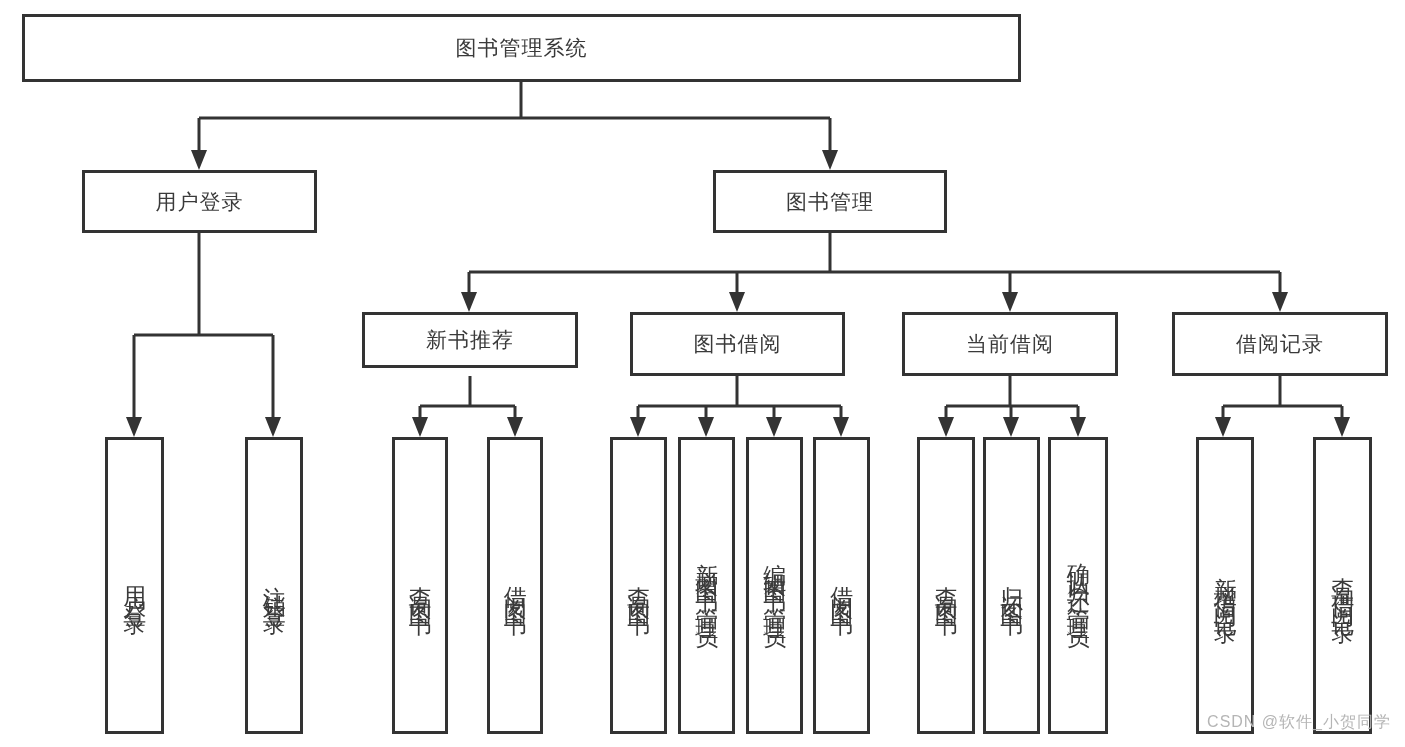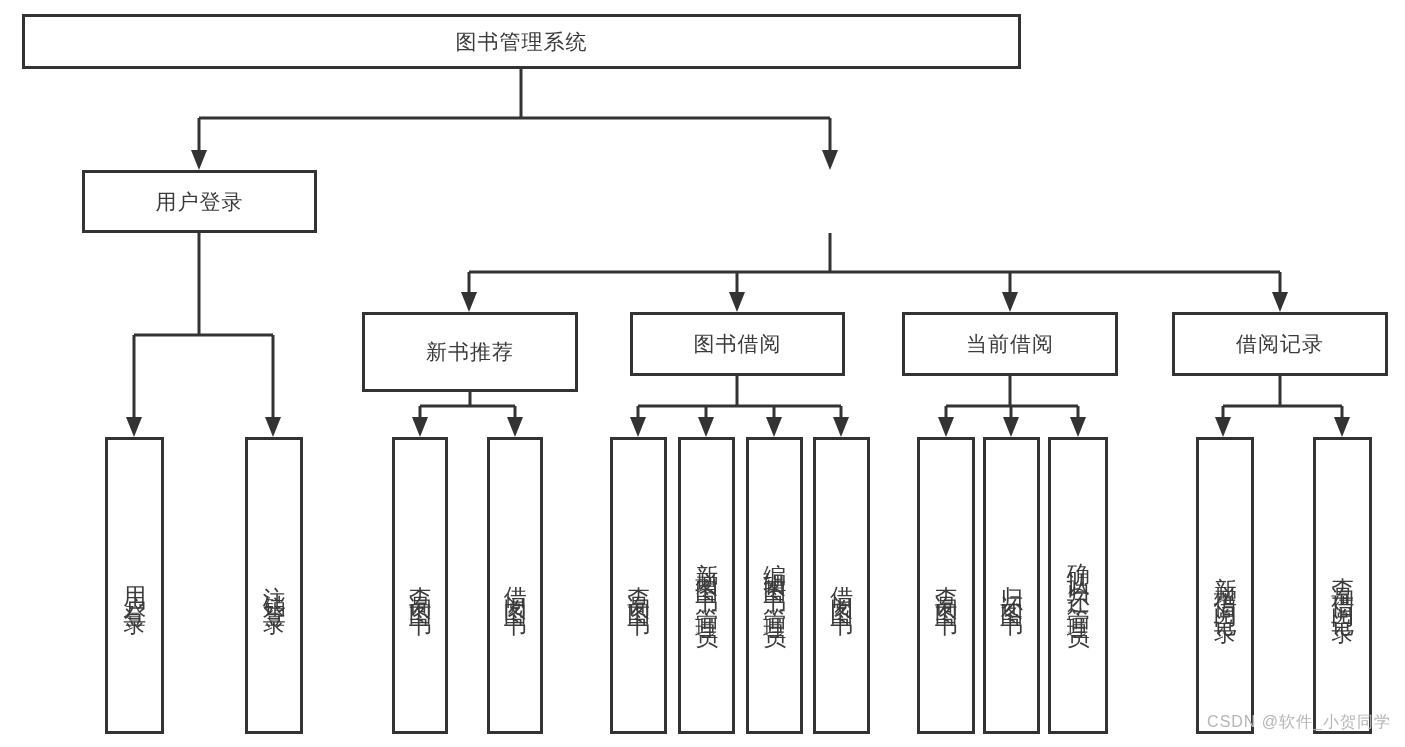--- a/index.html
+++ b/index.html
@@ -120,29 +120,32 @@
       <polygon points="766,417 782,417 774,437"></polygon>
       <polygon points="833,417 849,417 841,437"></polygon>
       <polygon points="938,417 954,417 946,437"></polygon>
       <polygon points="1003,417 1019,417 1011,437"></polygon>
       <polygon points="1070,417 1086,417 1078,437"></polygon>
       <polygon points="1215,417 1231,417 1223,437"></polygon>
       <polygon points="1334,417 1350,417 1342,437"></polygon>
     </g>
   </svg>
 
-  <div class="box" style="left:22px; top:14px; width:999px; height:55px">
+  <div class="box" style="left:22px; top:14px; width:999px; height:68px">
     <span class="hlabel">图书管理系统</span>
   </div>
 
   <div class="box" style="left:82px; top:170px; width:235px; height:63px">
     <span class="hlabel">用户登录</span>
   </div>
-
-  <div class="box" style="left:362px; top:312px; width:216px; height:80px">
+  <div class="box" style="left:713px; top:170px; width:234px; height:63px">
+    <span class="hlabel">图书管理</span>
+  </div>
+
+  <div class="box" style="left:362px; top:312px; width:216px; height:56px">
     <span class="hlabel">新书推荐</span>
   </div>
   <div class="box" style="left:630px; top:312px; width:215px; height:64px">
     <span class="hlabel">图书借阅</span>
   </div>
   <div class="box" style="left:902px; top:312px; width:216px; height:64px">
     <span class="hlabel">当前借阅</span>
   </div>
   <div class="box" style="left:1172px; top:312px; width:216px; height:64px">
     <span class="hlabel">借阅记录</span>

